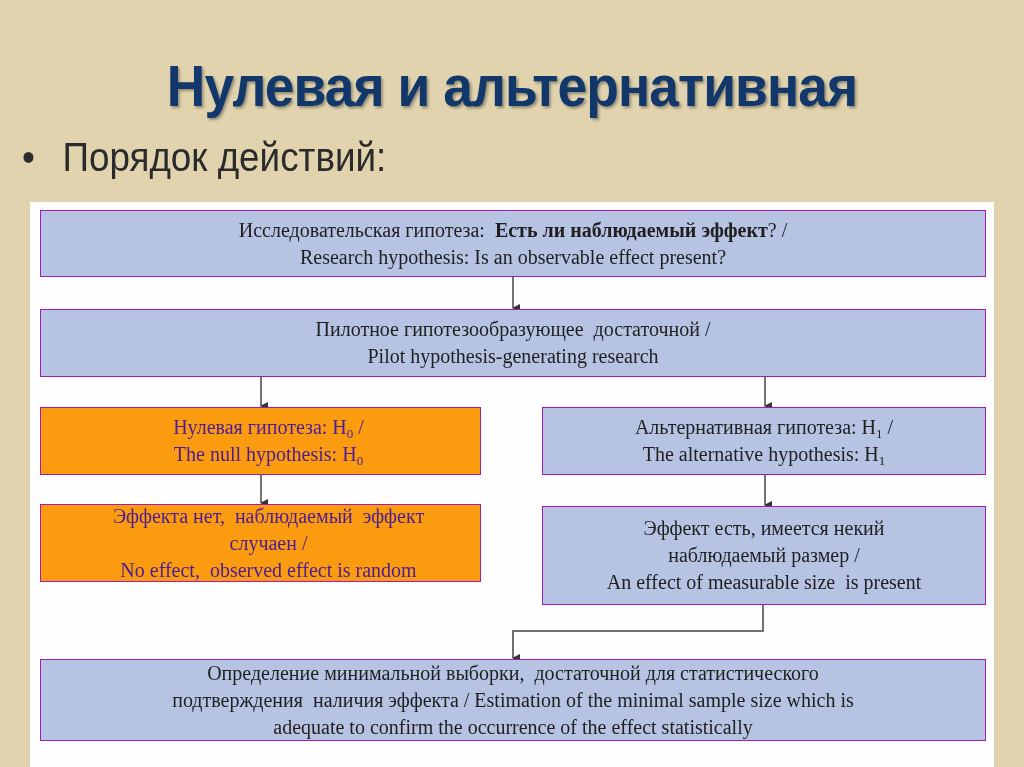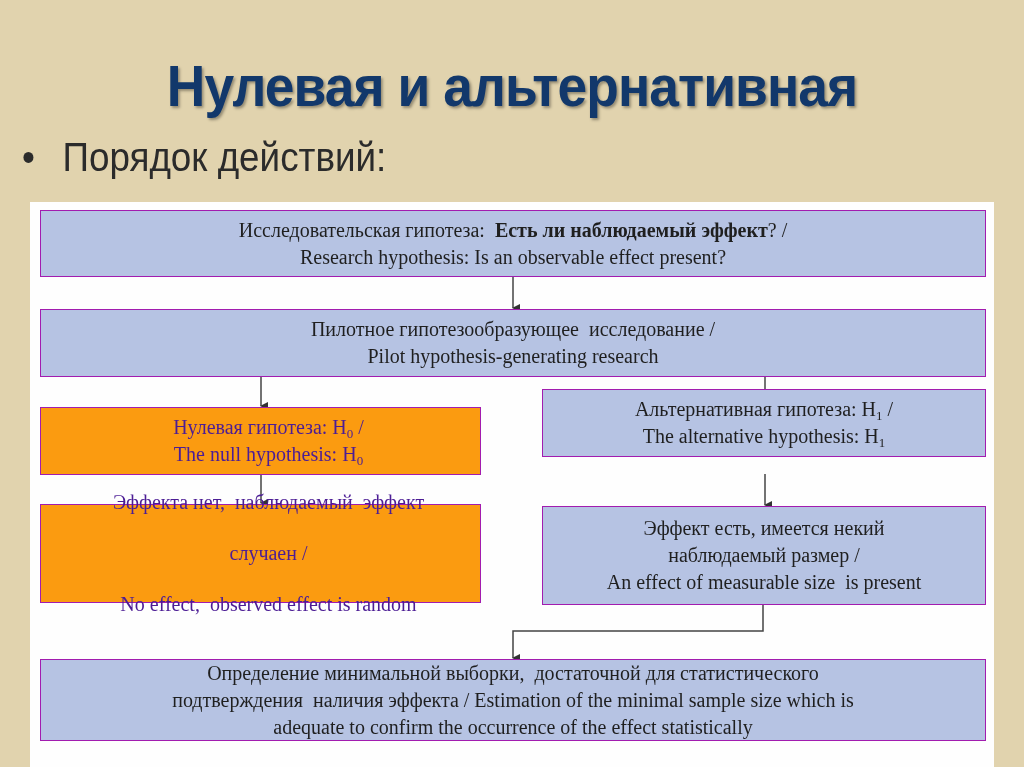--- a/index.html
+++ b/index.html
@@ -68,43 +68,43 @@
 </svg>
 
 <div class="box blue" style="left:40px;top:210px;width:946px;height:67px;">
   <div>
     <span style="white-space:pre;">Исследовательская гипотеза:  </span><b>Есть ли наблюдаемый эффект</b><span>? /</span>
   </div>
   <div>Research hypothesis: Is an observable effect present?</div>
 </div>
 
 <div class="box blue" style="left:40px;top:309px;width:946px;height:68px;">
-  <div style="white-space:pre;">Пилотное гипотезообразующее  исследование /</div>
+  <div style="white-space:pre;">Пилотное гипотезообразующее  достаточной /</div>
   <div>Pilot hypothesis-generating research</div>
 </div>
 
 <div class="box orange" style="left:40px;top:407px;width:441px;height:68px;">
   <div>
     <span>Нулевая гипотеза: H</span><sub>0</sub><span style="white-space:pre;"> /</span>
   </div>
   <div>
     <span>The null hypothesis: H</span><sub>0</sub>
   </div>
 </div>
 
-<div class="box blue" style="left:542px;top:389px;width:444px;height:68px;">
+<div class="box blue" style="left:542px;top:407px;width:444px;height:68px;">
   <div>
     <span>Альтернативная гипотеза: H</span><sub>1</sub><span style="white-space:pre;"> /</span>
   </div>
   <div>
     <span>The alternative hypothesis: H</span><sub>1</sub>
   </div>
 </div>
 
-<div class="box orange" style="left:40px;top:504px;width:441px;height:99px;gap:24px;">
+<div class="box orange" style="left:40px;top:504px;width:441px;height:78px;">
   <div style="white-space:pre;">Эффекта нет,  наблюдаемый  эффект</div>
   <div>случаен /</div>
   <div style="white-space:pre;">No effect,  observed effect is random</div>
 </div>
 
 <div class="box blue" style="left:542px;top:506px;width:444px;height:99px;">
   <div>Эффект есть, имеется некий</div>
   <div>наблюдаемый размер /</div>
   <div style="white-space:pre;">An effect of measurable size  is present</div>
 </div>

